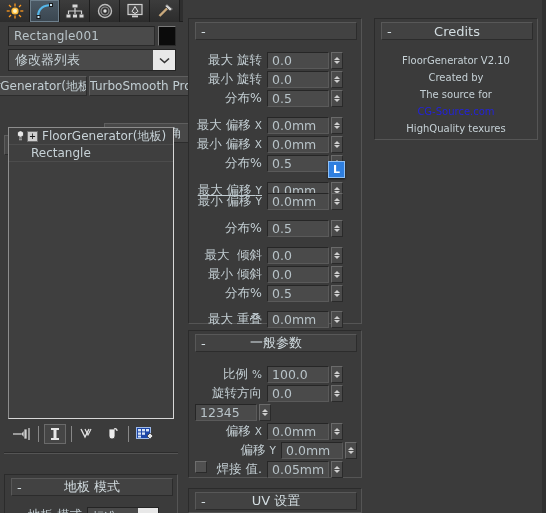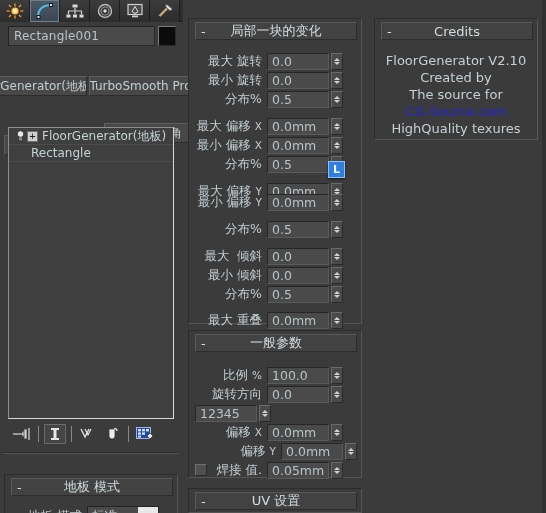--- a/index.html
+++ b/index.html
@@ -145,21 +145,21 @@
     display: flex; align-items: center; justify-content: center;
   }
   .rohead .minus {
     position: absolute; left: 5px; top: 0; bottom: 0;
     display: flex; align-items: center;
     font-size: 13px; color: #d3dde1;
   }
 
   
   .prow {
-    position: absolute; height: 18px; display: flex; align-items: center;
+    position: absolute; height: 18px; display: flex; 
   }
   .plabel {
     color: #c3ced3; font-size: 12.5px; text-align: right;
     white-space: nowrap; padding-right: 5px;
   }
   .plabel .sm { font-size: 10.5px; }
   .pfield {
     position: relative; height: 17px;
     background: #4a4a4a;
     border: 1px solid #262626;
@@ -195,21 +195,21 @@
     position: absolute;
     width: 17px; height: 17px;
     background: #2f7fe0;
     border: 1px solid #8fc0f5;
     color: #fff; font-size: 11px; font-weight: bold;
     display: flex; align-items: center; justify-content: center;
     box-shadow: 0 1px 2px rgba(0,0,0,.6);
   }
 
   
-  .credline { color: #c6d1d6; font-size: 13px; text-align: center; line-height: 17px; }
+  .credline { color: #c6d1d6; font-size: 10px; text-align: center; line-height: 17px; }
   .credline.link { color: #2323d8; }
 
   
   .ddl {
     position: relative; height: 20px;
     background: #4a4a4a;
     border: 1px solid #242424;
     color: #c6d1d6; font-size: 12.5px; line-height: 18px;
     padding-left: 4px;
   }
@@ -284,20 +284,28 @@
     </div>
   </div>
 
   <div class="leftcol">
 
     <div class="namerow">
       <div class="namefield">Rectangle001</div>
       <div class="colorswatch"></div>
     </div>
 
+    <div class="modlist">
+      <span>修改器列表</span>
+      <span class="arrowbox">
+        <svg width="11" height="7" viewBox="0 0 11 7">
+            <path d="M1 1.5 L5.5 5.5 L10 1.5" stroke="#333" stroke-width="1.6" fill="none"></path>
+          </svg>
+      </span>
+    </div>
 
     <div class="modbtns">
       <div class="modbtn mb1">orGenerator(地板</div>
       <div class="modbtn mb2">TurboSmooth Pro</div>
       <div class="modbtn mb3">Tension</div>
       <div class="modbtn mb4">四边形切角</div>
     </div>
 
     <div class="stackbox">
       <div class="stackrow">
@@ -380,21 +388,20 @@
               </svg>
           </span>
         </span>
       </div>
     </div>
   </div>
 
   <div class="rollout rollout-bd" style="left:188px; top:18px; width:174px; height:306px;">
     <div class="rohead">
       <span class="minus">-</span>
-      <span>局部一块的变化</span>
     </div>
 
     <div class="prow" style="left:6px; top:33px; width:164px;">
       <span class="plabel" style="width:72px;">最大 旋转</span>
       <span class="pfield" style="width:62px;">0.0</span>
       <span class="spin">
           <i class="up"></i>
           <i class="dn"></i>
         </span>
     </div>
@@ -434,21 +441,21 @@
     <div class="prow" style="left:0px; top:136px; width:170px;">
       <span class="plabel" style="width:78px;">分布%</span>
       <span class="pfield" style="width:62px;">0.5</span>
       <span class="spin">
           <i class="up"></i>
           <i class="dn"></i>
         </span>
     </div>
 
     <div class="prow" style="left:0px; top:163px; width:170px;">
-      <span class="plabel" style="width:78px;"><span>最大 偏移 </span><span class="sm">Y</span></span>
+      <span class="plabel" style="width:78px;text-decoration:underline;"><span>最大 偏移 </span><span class="sm">Y</span></span>
       <span class="pfield" style="width:62px;">0.0mm</span>
       <span class="spin">
           <i class="up"></i>
           <i class="dn"></i>
         </span>
     </div>
     <div class="prow" style="left:0px; top:174px; width:170px;">
       <span class="plabel" style="width:78px;"><span>最小 偏移 </span><span class="sm">Y</span></span>
       <span class="pfield" style="width:62px;">0.0mm</span>
       <span class="spin">

